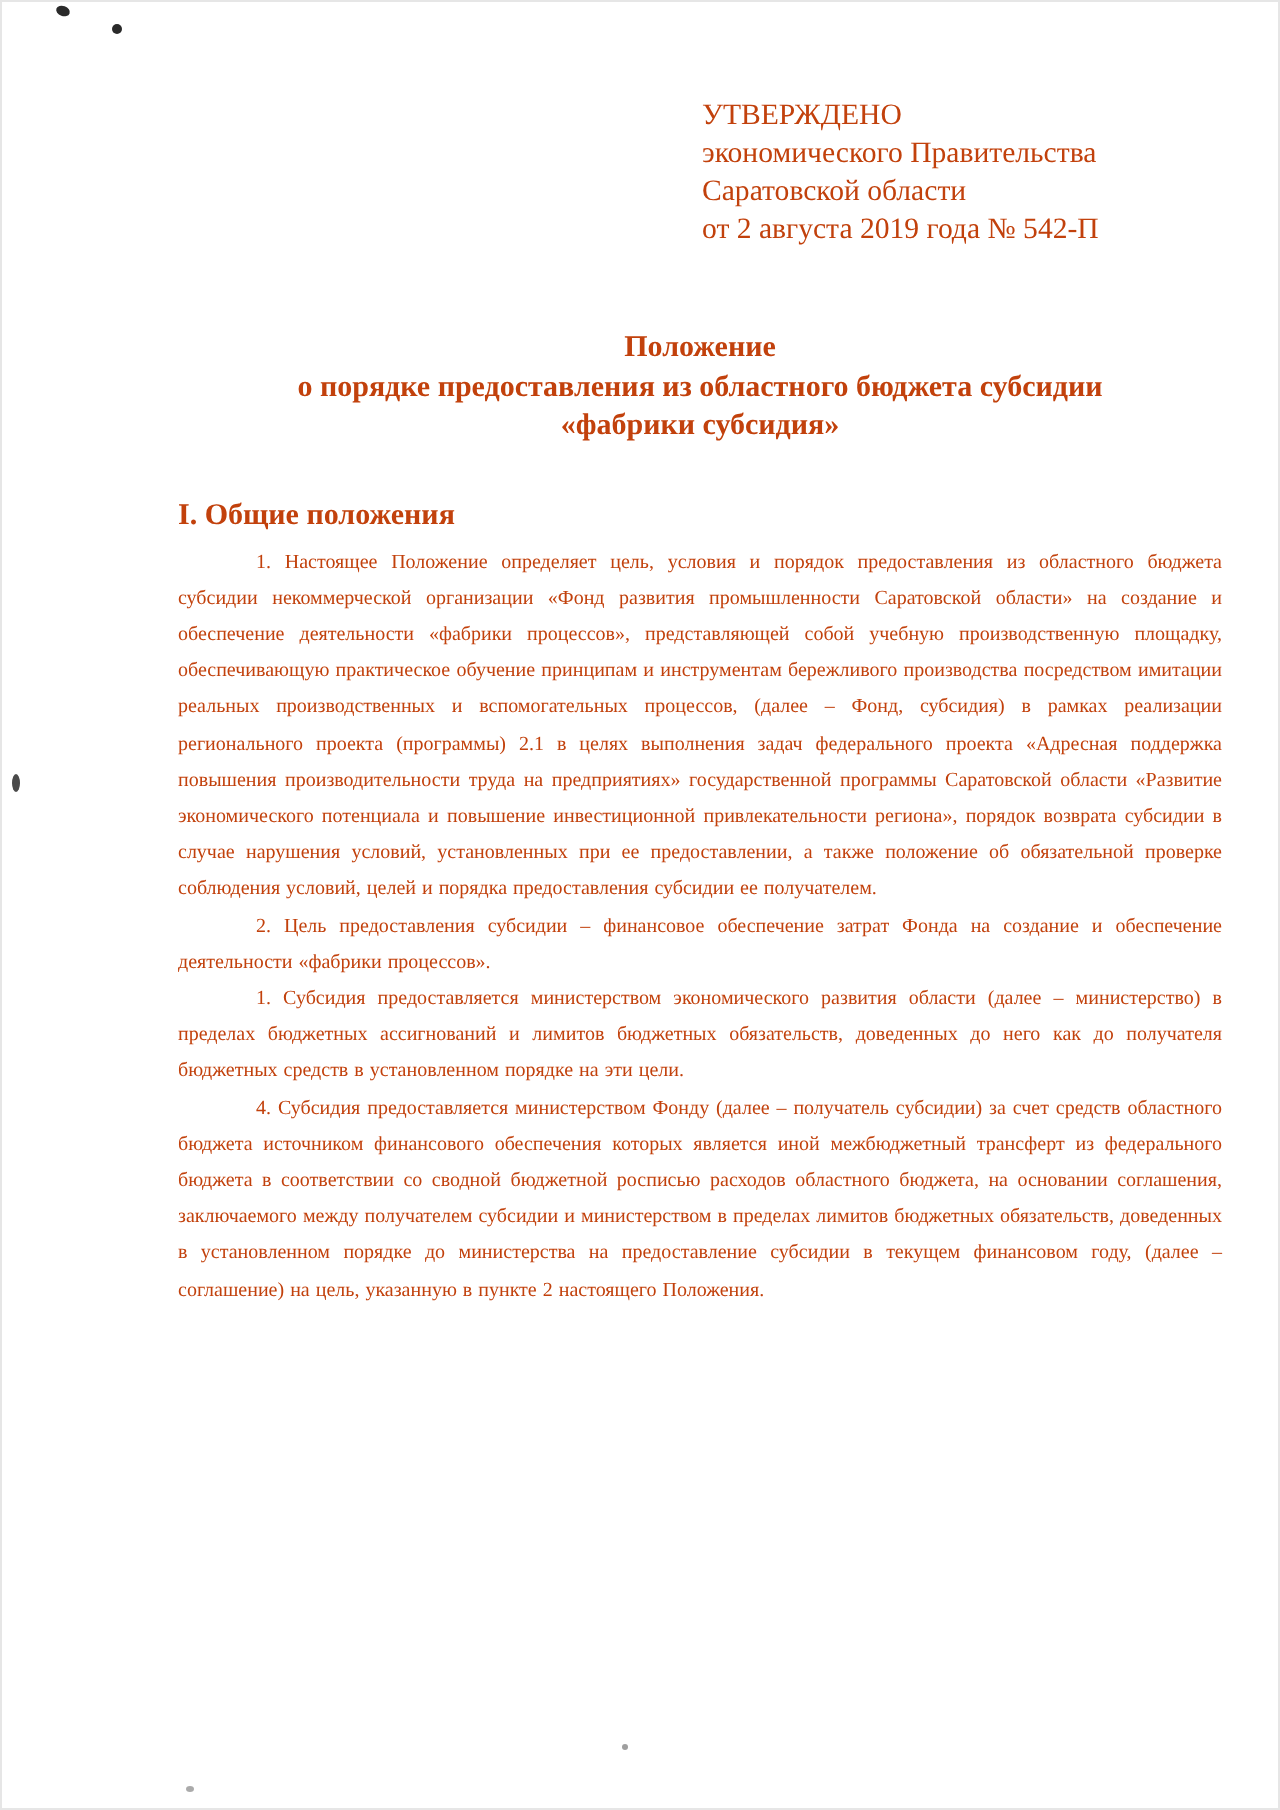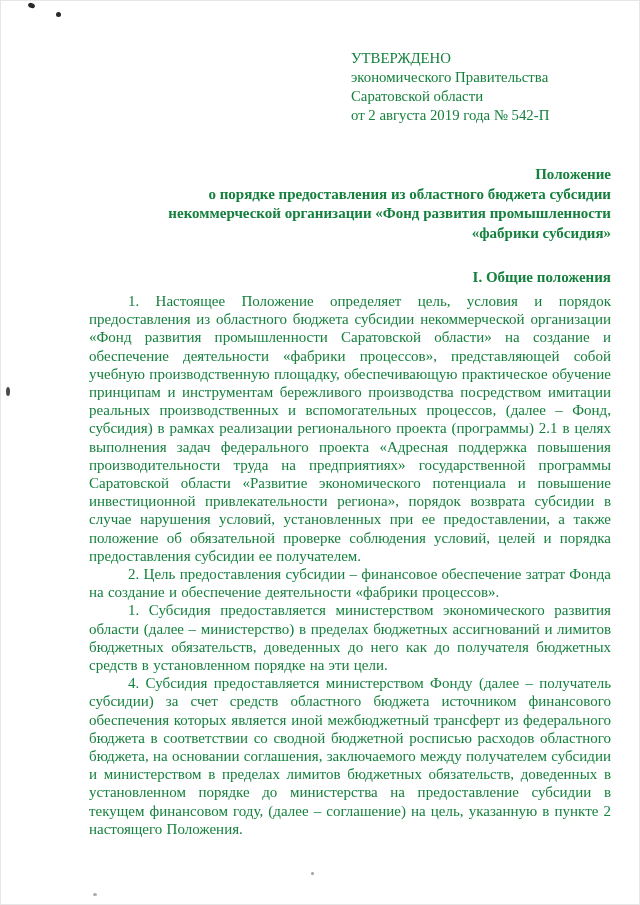--- a/index.html
+++ b/index.html
@@ -9,49 +9,49 @@
   }
   .page {
     position: relative;
     width: 640px;
     height: 905px;
     margin: 0 auto;
     background: #ffffff;
     box-sizing: border-box;
     padding: 48px 28px 0 88px;
     font-family: "Liberation Serif", "DejaVu Serif", serif;
-    color: #15803d;
+    color: #c2410c;
     overflow: hidden;
     border: 1px solid #e6e6e6;
   }
   .approval-block {
     margin-left: 262px;
     font-size: 14.8px;
     line-height: 19px;
     text-align: left;
   }
   .doc-title {
     margin-top: 40px;
-    text-align: right;
+    text-align: center;
     font-weight: bold;
     font-size: 15px;
     line-height: 19.5px;
   }
   .section-heading {
-    text-align: right;
+    text-align: left;
     font-weight: bold;
     font-size: 15px;
     line-height: 19px;
     margin: 0;
     padding-top: 25px;
     padding-bottom: 5px;
   }
   .body-par {
     margin: 0;
-    font-size: 15px;
+    font-size: 10px;
     line-height: 18.2px;
     text-align: justify;
     text-indent: 39px;
     word-spacing: 0.5px;
   }
   
   .artifact {
     position: absolute;
     background: #2a2a2a;
     border-radius: 50%;
@@ -76,21 +76,20 @@
   <div class="approval-block">
     <div>УТВЕРЖДЕНО</div>
     <div>экономического Правительства</div>
     <div>Саратовской области</div>
     <div>от 2 августа 2019 года № 542-П</div>
   </div>
 
   <div class="doc-title">
     <div>Положение</div>
     <div>о порядке предоставления из областного бюджета субсидии</div>
-    <div>некоммерческой организации «Фонд развития промышленности</div>
     <div>«фабрики субсидия»</div>
   </div>
 
   <h2 class="section-heading">I. Общие положения</h2>
 
   <p class="body-par">1. Настоящее Положение определяет цель, условия и порядок предоставления из областного бюджета субсидии некоммерческой организации «Фонд развития промышленности Саратовской области» на создание и обеспечение деятельности «фабрики процессов», представляющей собой учебную производственную площадку, обеспечивающую практическое обучение принципам и инструментам бережливого производства посредством имитации реальных производственных и вспомогательных процессов, (далее – Фонд, субсидия) в рамках реализации регионального проекта (программы) 2.1 в целях выполнения задач федерального проекта «Адресная поддержка повышения производительности труда на предприятиях» государственной программы Саратовской области «Развитие экономического потенциала и повышение инвестиционной привлекательности региона», порядок возврата субсидии в случае нарушения условий, установленных при ее предоставлении, а также положение об обязательной проверке соблюдения условий, целей и порядка предоставления субсидии ее получателем.</p>
   <p class="body-par">2. Цель предоставления субсидии – финансовое обеспечение затрат Фонда на создание и обеспечение деятельности «фабрики процессов».</p>
   <p class="body-par">1. Субсидия предоставляется министерством экономического развития области (далее – министерство) в пределах бюджетных ассигнований и лимитов бюджетных обязательств, доведенных до него как до получателя бюджетных средств в установленном порядке на эти цели.</p>
 
 

